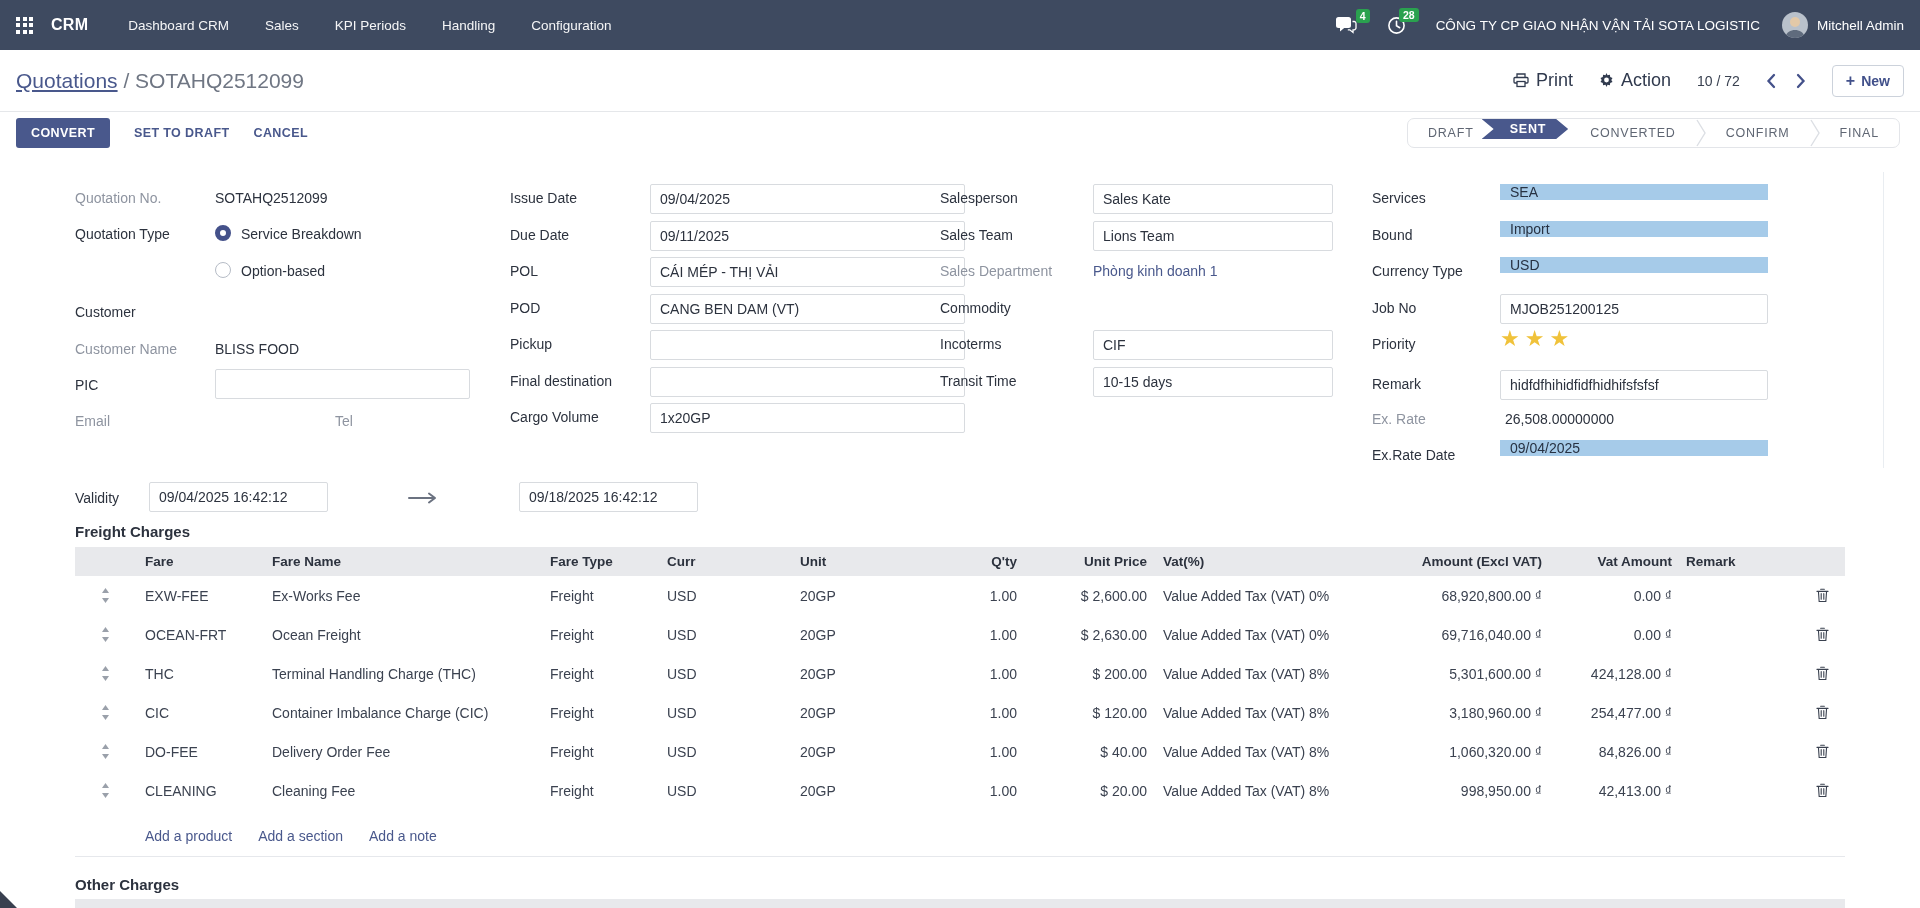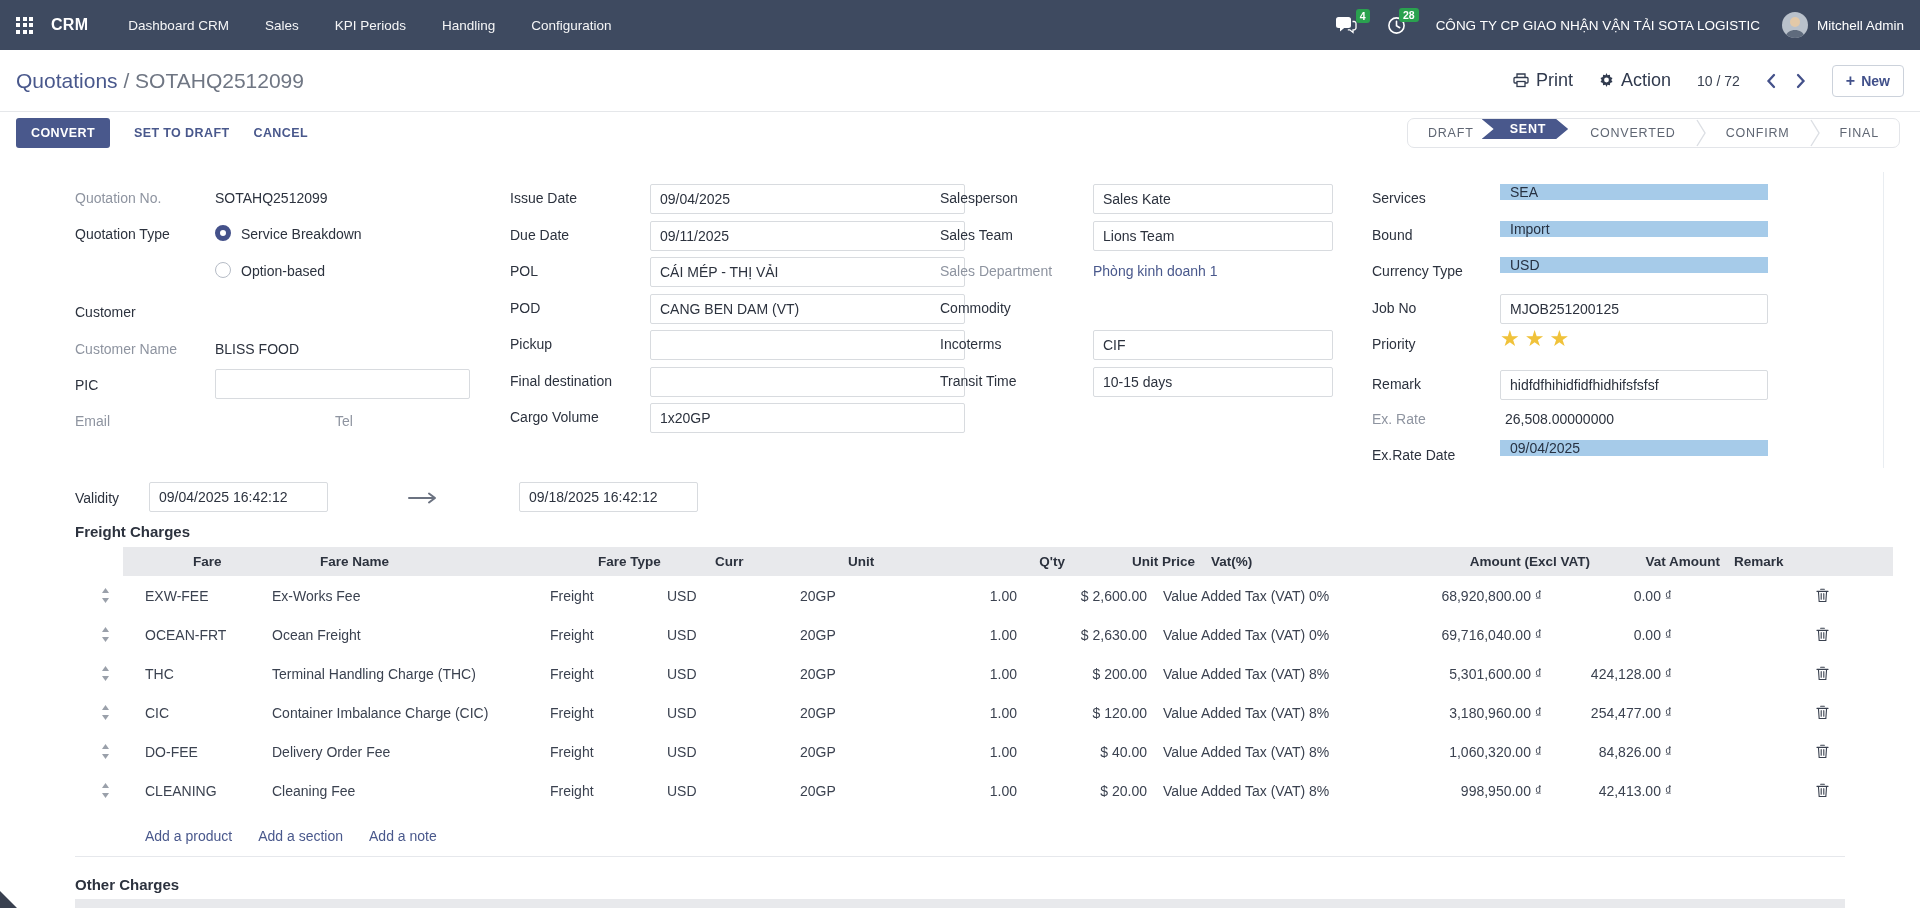--- a/index.html
+++ b/index.html
@@ -16,21 +16,21 @@
   .topbar .spacer { flex:1; }
   .ticon { position:relative; margin-right:30px; cursor:pointer; display:flex; align-items:center; }
   .badge { position:absolute; top:-8px; right:-13px; background:#2aa14f; color:#fff; font-size:10.5px; font-weight:700; border-radius:3px; padding:1px 4px; line-height:12px; }
   .company { font-size:13.5px; margin-right:22px; white-space:nowrap; }
   .avatar { width:26px; height:26px; border-radius:50%; overflow:hidden; margin-right:9px; flex:none; }
   .username { font-size:13.5px; }
 
   
   .crumbrow { height:62px; display:flex; align-items:center; justify-content:space-between; padding:0 16px; border-bottom:1px solid #e5e7ea; }
   .crumb { font-size:21px; }
-  .crumb .parent { color:#49588c; cursor:pointer; }
+  .crumb .parent { color:#49588c; cursor:pointer;text-decoration:underline; }
   .crumb .rest { color:#6f7683; }
   .cp { display:flex; align-items:center; gap:26px; }
   .cp .tool { display:flex; align-items:center; gap:7px; font-size:18px; color:#303a4e; cursor:pointer;text-align:center; }
   .pager { font-size:14px; color:#394150; }
   .pgbtns { display:flex; gap:20px; align-items:center; }
   .newbtn { border:1px solid #ccd2db; border-radius:4px; padding:6px 13px; color:#41508a; font-size:14px; font-weight:600; display:flex; align-items:center; gap:6px; cursor:pointer; background:#fff; }
 
   
   .statusrow { height:42px; display:flex; align-items:center; justify-content:space-between; padding:0 16px; }
   .btn-primary { background:#49588c; color:#fff; border:none; border-radius:3px; font-size:12.5px; font-weight:700; letter-spacing:.4px; padding:8px 15px; cursor:pointer; font-family:inherit; }
@@ -52,21 +52,21 @@
   .hl { background:#a6cbe9; height:16px; display:flex; align-items:center; padding:0 10px; font-size:14px; color:#273243; white-space:nowrap; }
   .link { color:#49588c; font-size:14px; cursor:pointer; white-space:nowrap; }
   .radio { width:16px; height:16px; border-radius:50%; background:#fff; display:inline-block; }
   .radio.sel { border:5px solid #44518a; }
   .radio.unsel { border:1px solid #b6bcc6; }
   .stars { font-size:22px; color:#f0c23a; letter-spacing:5px; cursor:pointer; }
 
   
   .sec-title { font-size:15px; font-weight:600; color:#2c323e; }
   .trow { display:grid; grid-template-columns:60px 125px 280px 120px 130px 140px 95px 130px 205px 190px 130px 120px 45px; align-items:center; }
-  .thead { background:#e8e9ec; height:29px; font-size:13.5px; font-weight:600; color:#2c323e;margin-left:48px; }
+  .thead { background:#e8e9ec; height:29px; font-size:13.5px; font-weight:600; color:#2c323e; }
   .tbody .trow { height:39px; font-size:14px; color:#3b4250; background:#fff; }
   .c { padding:0 10px; white-space:nowrap; overflow:hidden; }
   .c.r { text-align:right; padding-right:8px; }
   .handle { cursor:grab; display:flex; justify-content:center; }
   .trash { cursor:pointer; display:flex; justify-content:center; }
   .addlinks { display:flex; gap:26px; }
 
   .divider { border-top:1px solid #e6e8ec; }
   .graybar { background:#e8e9ec; }
   .vline { width:1px; background:#e9edf1; }

